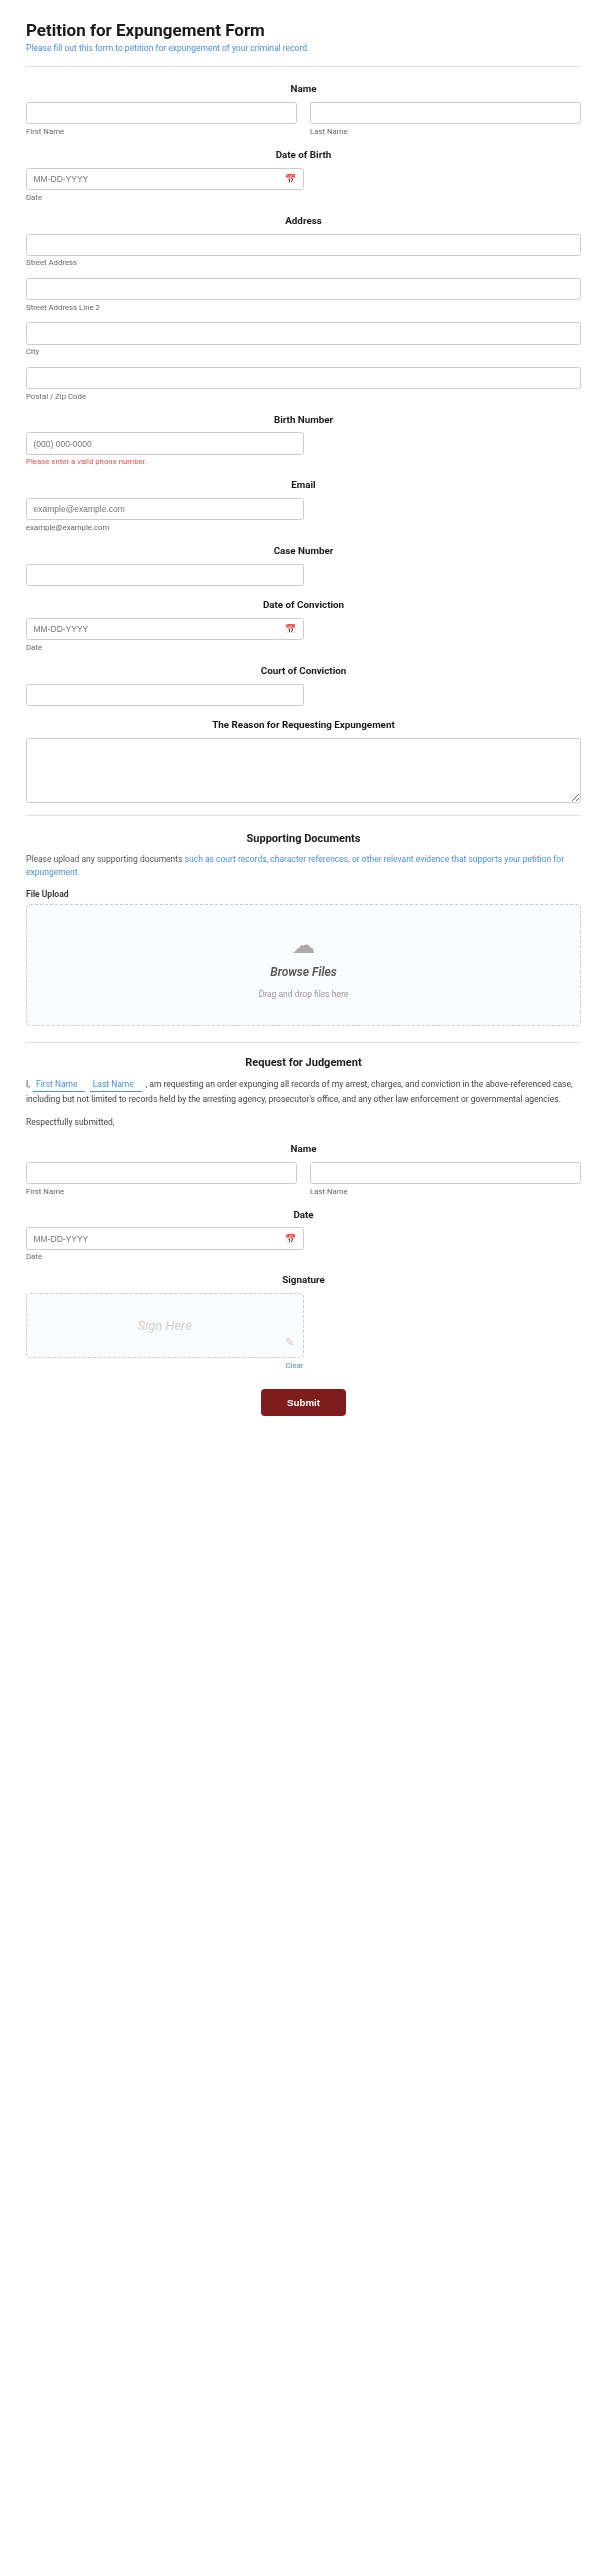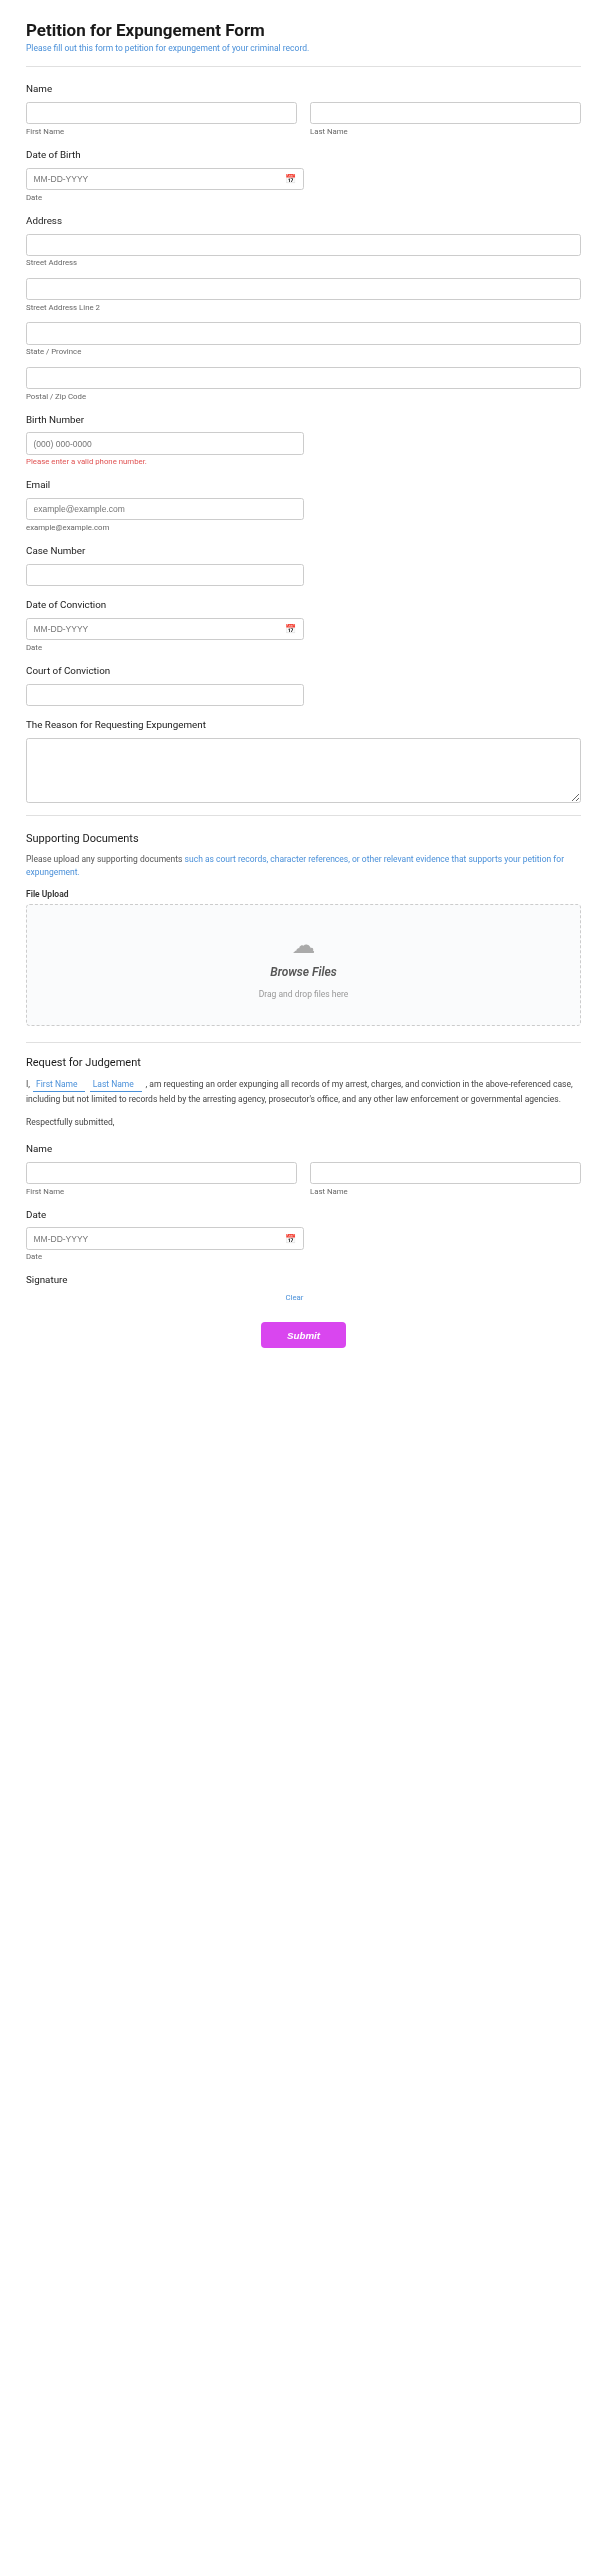--- a/index.html
+++ b/index.html
@@ -23,24 +23,25 @@
       color: #4a90d9;
       margin-bottom: 13px;
     }
     hr {
       border: none;
       border-top: 0.7px solid #e0e0e0;
       margin-bottom: 15.7px;
     }
     .section-title {
       font-size: 9.8px;
-      font-weight: 400;
+      font-weight: 700;
       color: #1a1a1a;
       margin-bottom: 7.8px;
       margin-top: 13px;
+      text-align: center;
     }
     .form-group {
       margin-bottom: 10.4px;
     }
     .form-row {
       display: flex;
       gap: 13px;
       margin-bottom: 10.4px;
     }
     .form-col {
@@ -188,29 +189,28 @@
       text-align: right;
       display: block;
       margin-top: 2.6px;
       cursor: pointer;
     }
     .submit-container {
       text-align: center;
       margin-top: 19.6px;
     }
     .submit-btn {
-      background: #d946ef;
+      background: #7f1d1d;
       color: #fff;
       border: none;
       border-radius: 3.9px;
       padding: 7.8px 26px;
       font-size: 9.8px;
       font-weight: 600;
       cursor: pointer;
-      font-style: italic;
     }
     .half-width {
       width: 50%;
     }
     .phone-input-wrapper input {
       width: 50%;
     }
   </style>
 </head>
 <body>
@@ -245,21 +245,21 @@
   <input type="text" style="">
   <label class="field-label">Street Address</label>
 </div>
 <div class="form-group">
   <input type="text" style="">
   <label class="field-label">Street Address Line 2</label>
 </div>
 <div class="form-row">
   <div class="form-col">
     <input type="text" style="">
-    <label class="field-label">State / Province</label>
+    <label class="field-label">City</label>
   </div>
 </div>
 <div class="form-group">
   <input type="text" style="">
   <label class="field-label">Postal / Zip Code</label>
 </div>
 
 <div class="section-title">Birth Number</div>
 <div class="form-group phone-input-wrapper">
   <input type="tel" placeholder="(000) 000-0000" style="">
@@ -336,19 +336,23 @@
 <div class="form-group half-width">
   <div class="date-wrapper">
     <input type="text" placeholder="MM-DD-YYYY" style="">
     <span class="cal-icon">📅</span>
   </div>
   <label class="field-label">Date</label>
 </div>
 
 <div class="section-title">Signature</div>
 <div class="form-group" style="width:50%">
+  <div class="signature-area">
+    <span class="sign-here-text">Sign Here</span>
+    <span class="pen-icon">✎</span>
+  </div>
   <a class="clear-link">Clear</a>
 </div>
 
 <div class="submit-container">
   <button class="submit-btn">Submit</button>
 </div>
 
 
 </body></html>

